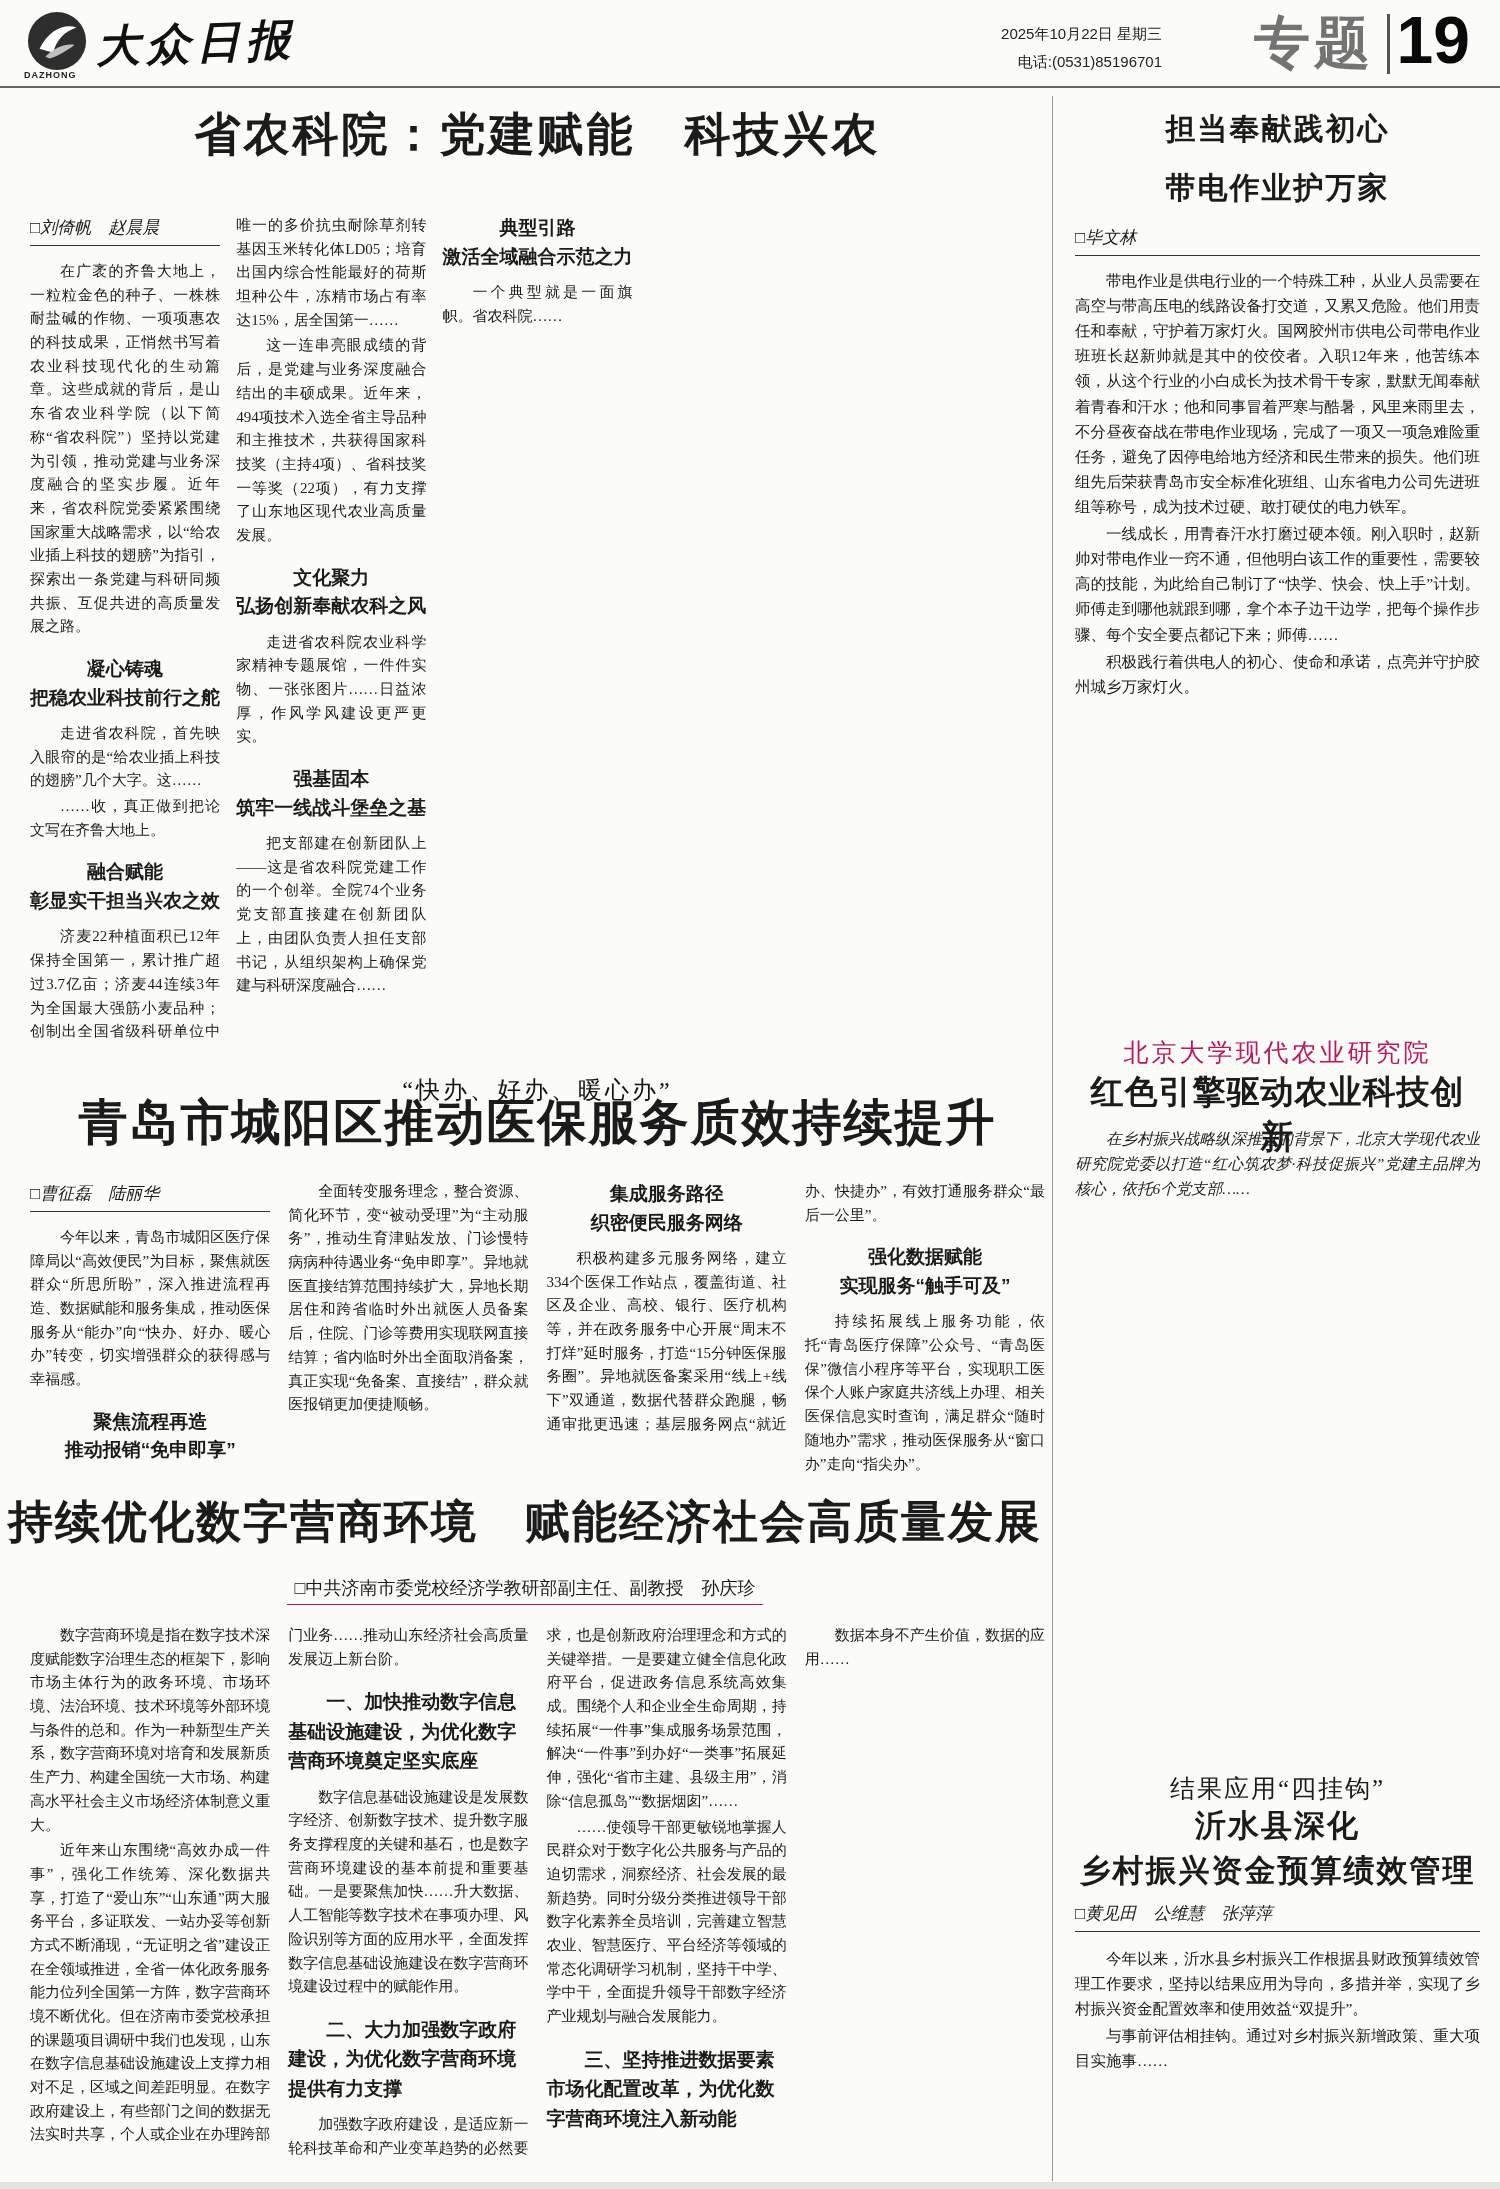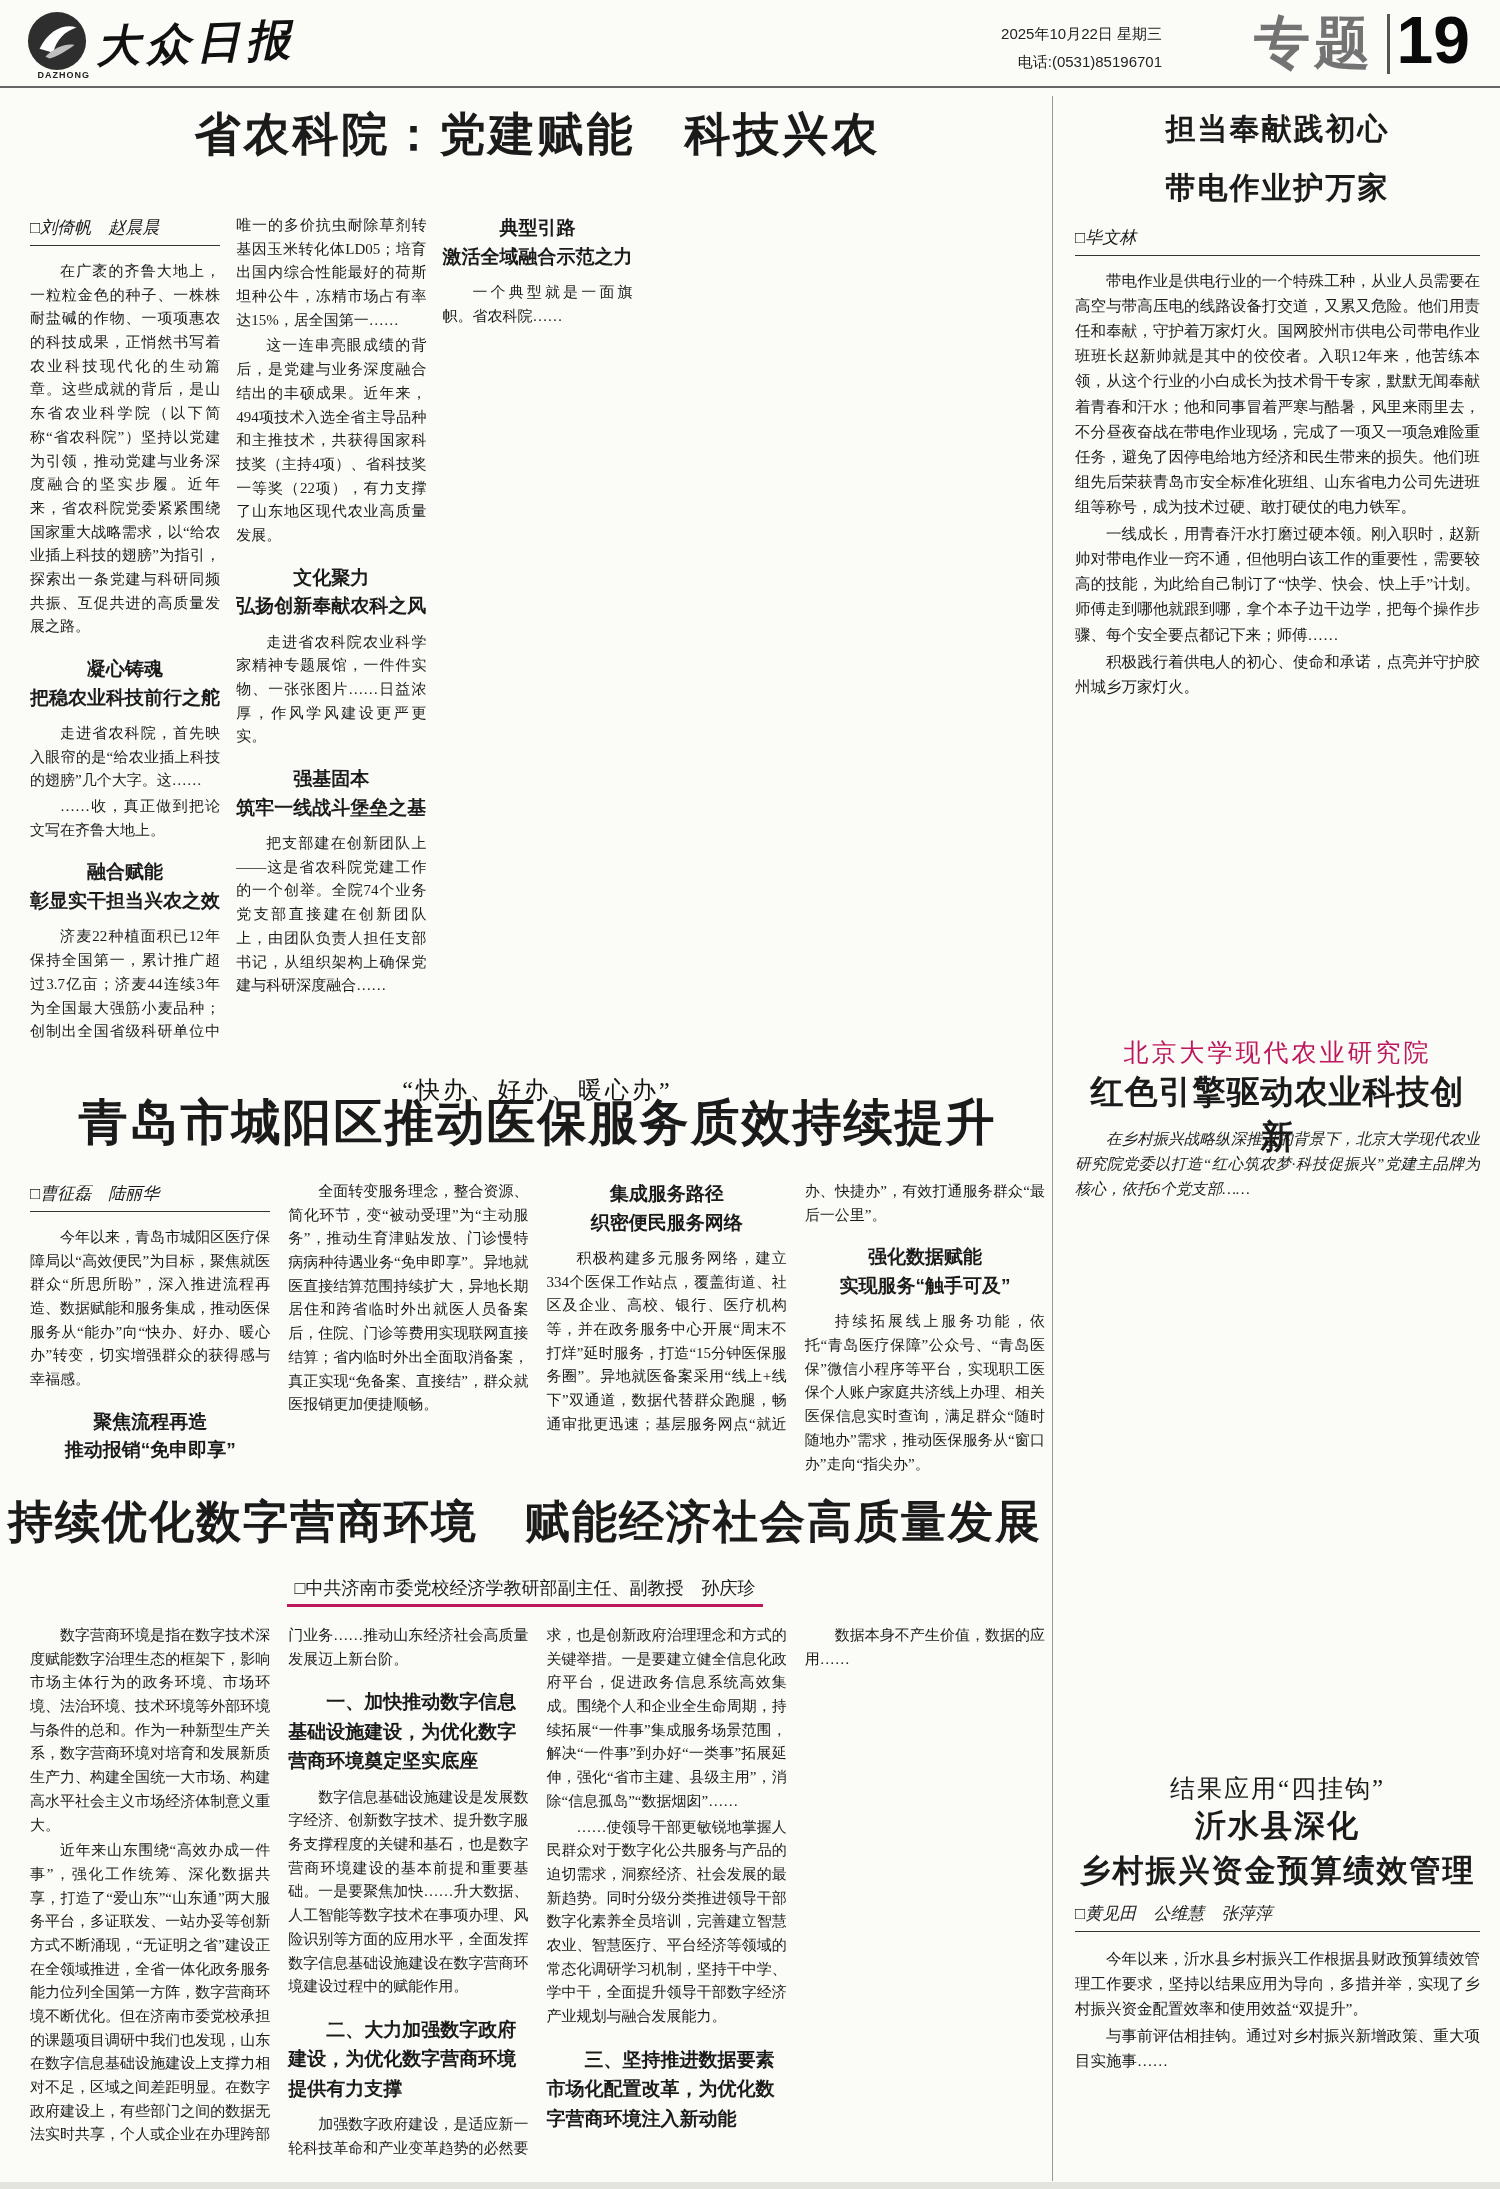--- a/index.html
+++ b/index.html
@@ -1,21 +1,21 @@
 <!DOCTYPE html>
 <html><head>
 <meta charset="utf-8">
 <style>
   html,body{margin:0;padding:0;background:#d8d8d4;}
   #page{position:relative;width:1500px;height:2189px;margin:0 auto;background:#fbfbf8;color:#1b1b1b;
         font-family:"Liberation Serif",serif;overflow:hidden;}
   
   .masthead{position:absolute;left:0;top:0;width:100%;height:86px;}
   .logo-circle{position:absolute;left:26px;top:10px;width:62px;height:62px;}
-  .logo-sub{position:absolute;left:24px;top:70px;width:66px;text-align:right;font-family:"Liberation Sans",sans-serif;
+  .logo-sub{position:absolute;left:24px;top:70px;width:66px;text-align:left;font-family:"Liberation Sans",sans-serif;
             font-size:9px;font-weight:bold;letter-spacing:1px;color:#222;}
   .logo-script{position:absolute;left:96px;top:14px;font-size:44px;font-weight:bold;font-style:italic;
                letter-spacing:6px;transform:rotate(-2deg);color:#111;}
   .mast-date{position:absolute;right:338px;top:20px;text-align:right;font-family:"Liberation Sans",sans-serif;
              font-size:15px;line-height:1.85;color:#222;}
   .mast-section{position:absolute;right:126px;top:6px;font-family:"Liberation Sans",sans-serif;
                 font-size:56px;font-weight:bold;letter-spacing:4px;color:#737373;}
   .mast-bar{position:absolute;right:110px;top:14px;width:3px;height:60px;background:#555;}
   .mast-page{position:absolute;right:30px;top:2px;font-family:"Liberation Sans",sans-serif;
              font-size:66px;font-weight:bold;color:#0a0a0a;}
@@ -40,21 +40,21 @@
   .kickerE{position:absolute;left:30px;top:1058px;width:1015px;text-align:center;
            font-size:24px;letter-spacing:3px;color:#141414;margin-top:16px;}
   .hlE{position:absolute;left:30px;top:1090px;width:1015px;text-align:center;
        font-size:49px;font-weight:bold;letter-spacing:2px;}
   .bodyE{position:absolute;left:30px;top:1180px;width:1015px;height:300px;
          column-count:4;column-gap:18px;column-fill:auto;overflow:hidden;}
   
   .hlF{position:absolute;left:5px;top:1492px;width:1040px;text-align:center;
        font-family:"Liberation Sans",sans-serif;font-size:45px;font-weight:900;letter-spacing:2px;}
   .bylineF{position:absolute;left:5px;top:1576px;width:1040px;text-align:center;font-size:18px;}
-  .bylineF span{display:inline-block;border-bottom:3px solid #be185d;padding:0 8px 4px;}
+  .bylineF span{display:inline-block;border-bottom:1px solid #be185d;padding:0 8px 4px;}
   .bodyF{position:absolute;left:30px;top:1624px;width:1015px;height:556px;
          column-count:4;column-gap:18px;column-fill:auto;overflow:hidden;}
   
   .hlB{position:absolute;left:1075px;top:100px;width:405px;text-align:center;white-space:pre-line;
        font-family:"Liberation Sans",sans-serif;font-size:30px;font-weight:bold;line-height:1.95;letter-spacing:2px;}
   .bylineB{position:absolute;left:1075px;top:224px;width:405px;}
   .bodyB{position:absolute;left:1075px;top:268px;width:405px;height:752px;overflow:hidden;}
   .bodyB .para,.bodyC .para,.bodyD .para{font-size:15.5px;line-height:1.62;}
   .kickerC{position:absolute;left:1075px;top:1036px;width:405px;text-align:center;
            font-size:25px;letter-spacing:3px;color:#be185d;}

